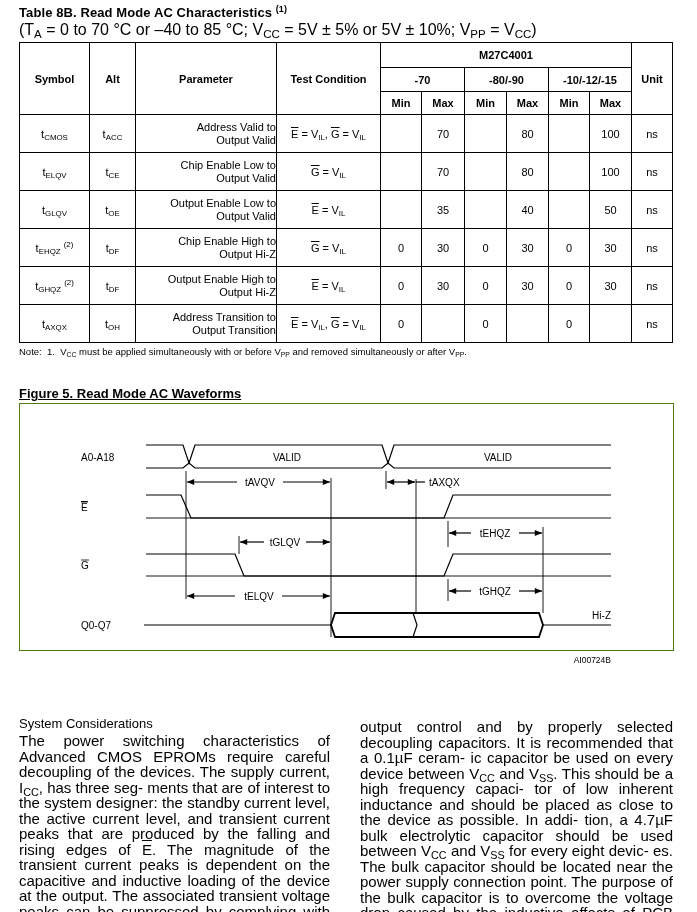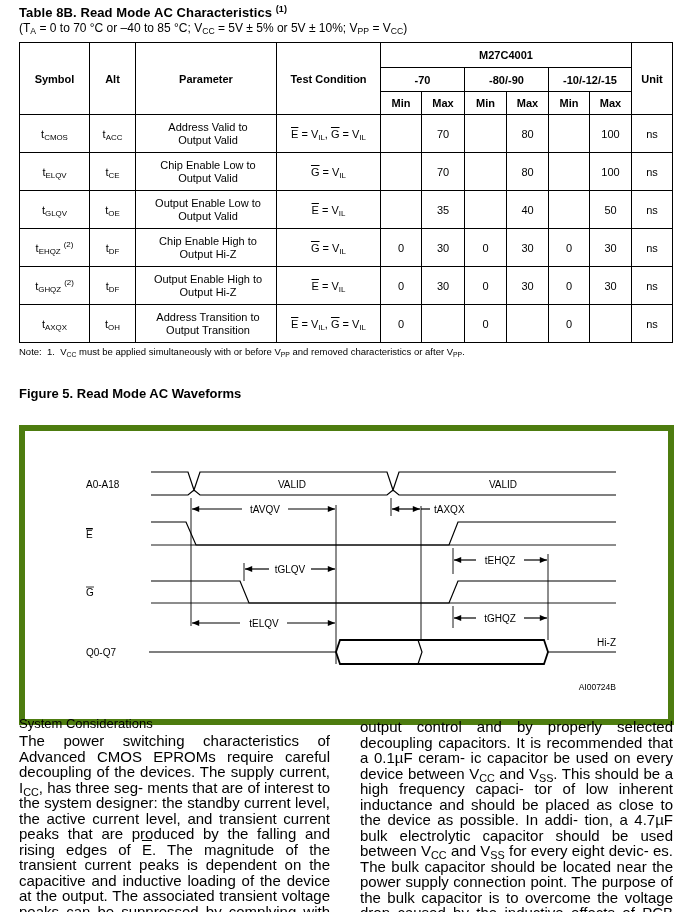--- a/index.html
+++ b/index.html
@@ -1,33 +1,33 @@
 <!DOCTYPE html>
 <html><head>
 <meta charset="utf-8">
 <style>
   html, body { margin:0; padding:0; background:#ffffff; }
   body { width:697px; height:912px; position:relative; overflow:hidden;
          font-family:"Liberation Sans", sans-serif; color:#000; }
   .abs { position:absolute;text-align:right; }
   .title { left:19px; top:5px; font-weight:bold; font-size:13px; letter-spacing:0.1px; }
   .title sup { font-size:9px; }
-  .subtitle { left:19px; top:21px; font-size:12px; }
+  .subtitle { left:19px; top:21px; font-size:16px; }
   sub { font-size:0.72em; vertical-align:-0.25em; line-height:0; }
   sup { font-size:0.72em; line-height:0; }
   .ov { text-decoration:overline; }
   table.ac { position:absolute; left:19px; top:42px; border-collapse:collapse;
              font-size:11px; table-layout:fixed; }
   table.ac td, table.ac th { border:1px solid #000; padding:0; text-align:center; vertical-align:middle; }
   table.ac th { font-weight:bold; font-size:11px;margin-left:28px; }
-  table.ac td.param { text-align:center; padding-left:4px; line-height:13px; }
+  table.ac td.param { text-align:right; padding-left:4px; line-height:13px; }
   .notes { left:19px; top:346px; font-size:9.5px; line-height:11px; }
   .notes .n2 { padding-left:26px; }
-  .fig-title { left:19px; top:386px; font-weight:bold; font-size:13px; }
-  .figbox { left:19px; top:425px; width:655px; height:300px; border:6px solid #4d7c0f; box-sizing:border-box; }
+  .fig-title { left:19px; top:386px; font-weight:bold; font-size:13px;text-decoration:underline; }
+  .figbox { left:19px; top:403px; width:655px; height:248px; border:1px solid #4d7c0f; box-sizing:border-box; }
   .sec-title { left:19px; top:716px; font-weight:normal; font-size:13px; }
   .col { font-size:15px; line-height:15.5px; text-align:justify; }
   .col-left { left:19px; top:733px; width:311px; }
   .col-right { left:360px; top:719px; width:313px; }
   svg text { font-family:"Liberation Sans", sans-serif; }
 </style>
 </head>
 <body>
 
 <div class="abs title">
@@ -167,21 +167,21 @@
         <td>0</td>
         <td></td>
         <td>0</td>
         <td></td>
         <td>ns</td>
       </tr>
     </tbody>
 </table>
 
 <div class="abs notes">
-  <div><span>Note:</span>&nbsp; <span>1.</span>&nbsp;&nbsp;<span>V</span><sub>CC</sub><span> must be applied simultaneously with or before V</span><sub>PP</sub><span> and removed characteristics or after V</span><sub>PP</sub><span>.</span></div>
+  <div><span>Note:</span>&nbsp; <span>1.</span>&nbsp;&nbsp;<span>V</span><sub>CC</sub><span> must be applied simultaneously with or before V</span><sub>PP</sub><span> and removed simultaneously or after V</span><sub>PP</sub><span>.</span></div>
 </div>
 
 <div class="abs fig-title">Figure 5. Read Mode AC Waveforms</div>
 <div class="abs figbox">
   <svg width="655" height="300" viewBox="19 403 655 300">
     <defs>
       <marker id="arr" viewBox="0 0 10 10" refX="10" refY="5" markerWidth="8" markerHeight="6" orient="auto-start-reverse">
         <path d="M0,1 L10,5 L0,9 z" fill="#000"></path>
       </marker>
     </defs>

